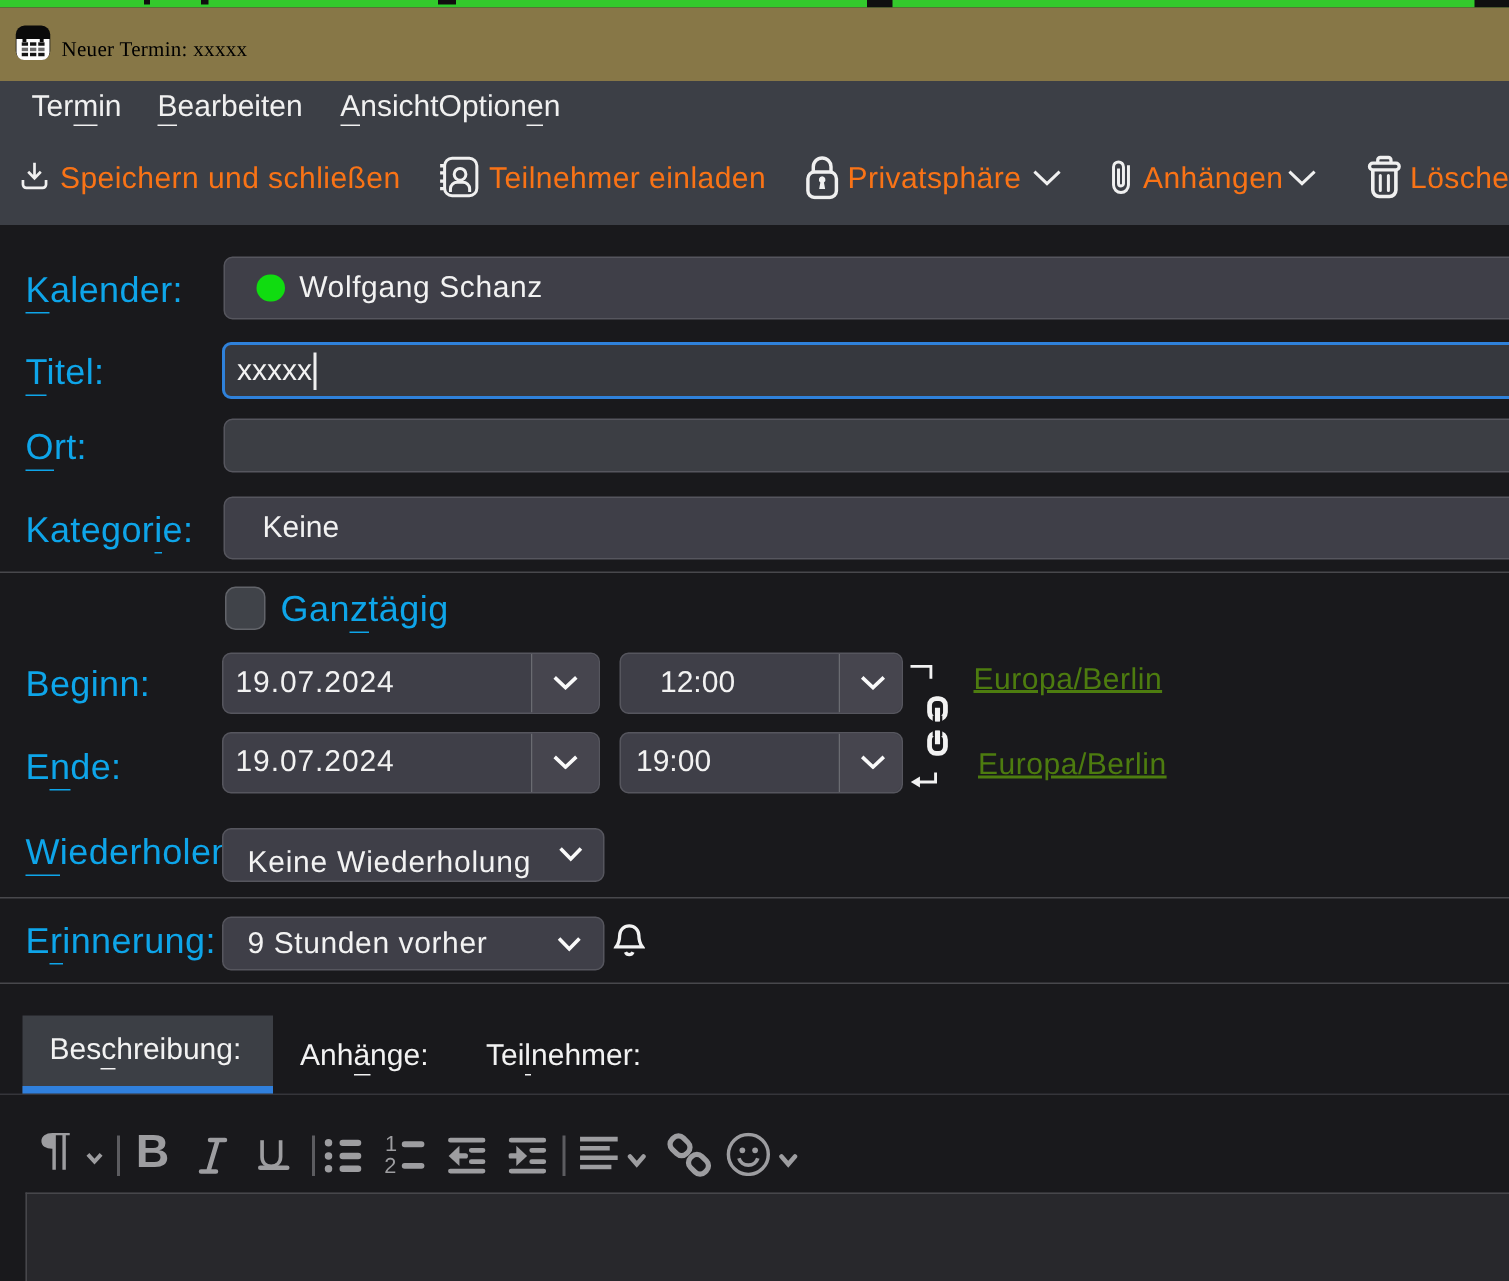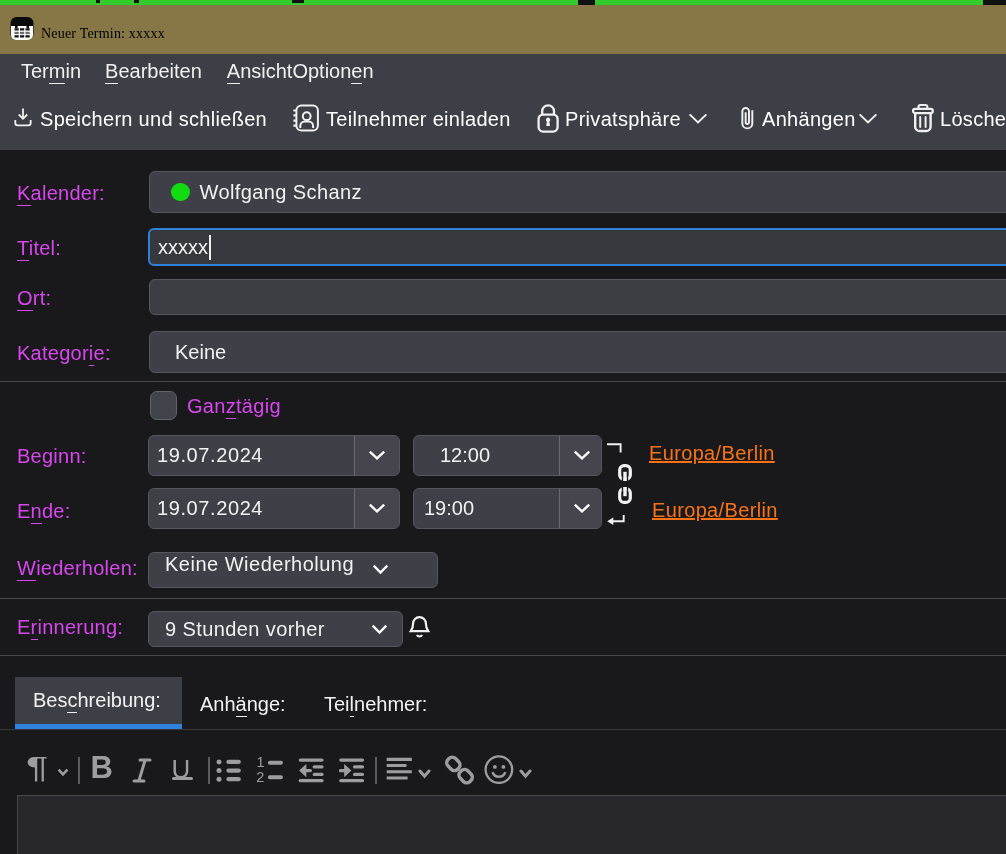--- a/index.html
+++ b/index.html
@@ -8,29 +8,29 @@
 .abs { position:absolute; }
 u { text-decoration:none; border-bottom:1.5px solid currentColor; padding-bottom:1px; }
 
 #green { position:absolute; left:0; top:0; width:1006px; height:5px; background:#33ca2c; }
 #green i { position:absolute; background:#101010; }
 #titlebar { position:absolute; left:0; top:5px; width:1006px; height:49px; background:#877747; }
 #titlebar .txt { position:absolute; left:41px; top:17px; font-size:14px; color:#000000; line-height:23px; letter-spacing:0.2px;font-family:Liberation Serif, serif; }
 #menubar { position:absolute; left:0; top:54px; width:1006px; height:40px; background:#3c3f46;
   display:flex; align-items:flex-start; padding-top:6px; font-size:20px; color:#f0f0f0; line-height:23px; }
 #toolbar { position:absolute; left:0; top:94px; width:1006px; height:56px; background:#3c3f46;
-  font-size:20px; color:#ffffff; white-space:nowrap; }
+  font-size:20px; color:#f97316; white-space:nowrap; }
 #toolbar span.t { position:absolute; top:13.6px; line-height:23px; letter-spacing:0.3px; }
 #toolbar svg { position:absolute; }
 
-.lbl { position:absolute; left:17px; font-size:20px; color:#d946ef; letter-spacing:0.25px; line-height:23px; }
+.lbl { position:absolute; left:17px; font-size:24px; color:#0ea5e9; letter-spacing:0.25px; line-height:23px; }
 .field { position:absolute; background:#3f3f48; border:1px solid #56565e; border-radius:6px; }
 .ftext { font-size:20px; color:#f2f2f2; }
 .sep { position:absolute; left:0; width:1006px; height:1px; background:#48484c; }
-.link { font-size:20px; color:#f97316; text-decoration:underline; }
+.link { font-size:20px; color:#4d7c0f; text-decoration:underline; }
 .dd { position:absolute; right:0; top:0; bottom:0; background:#46454e;
   border-left:1px solid #6a6b71; border-radius:0 6px 6px 0; }
 </style>
 </head>
 <body>
 <div id="green">
   <i style="left:96px;top:0;width:4px;height:3px"></i>
   <i style="left:134px;top:0;width:5px;height:3px"></i>
   <i style="left:292px;top:0;width:12px;height:3px"></i>
   <i style="left:578px;top:0;width:17px;height:5px"></i>
@@ -170,21 +170,21 @@
   </g>
   <g stroke-width="3.4">
     <path d="M20 35.8 V45"></path>
     <path d="M20 51 V60.2"></path>
   </g>
   <path d="M18.7 79 v6.3 H6.5" stroke-width="1.9"></path>
   <path d="M2.2 85.3 L8.3 81.6 V89 z" fill="#f2f2f2" stroke="none"></path>
 </svg>
 
 <span class="lbl" style="top:557px"><u>W</u>iederholen:</span>
-<div class="field" style="left:148px; top:552px; width:290px; height:36px; display:flex; align-items:flex-start;">
+<div class="field" style="left:148px; top:552px; width:255px; height:36px; display:flex; align-items:flex-end;">
   <span class="ftext" style="margin-left:16px;letter-spacing:0.5px">Keine Wiederholung</span>
 </div>
 <svg class="abs" style="left:371.5px;top:564px" width="17" height="11" viewBox="0 0 17 11" fill="none" stroke="#fafafa" stroke-width="2.4">
     <path d="M1.7 1.7 L8.5 8.6 L15.3 1.7"></path>
   </svg>
 
 <div class="sep" style="top:598px"></div>
 
 <span class="lbl" style="top:616px">E<u>r</u>innerung:</span>
 <div class="field" style="left:148px; top:611px; width:255px; height:36px; display:flex; align-items:center;">

